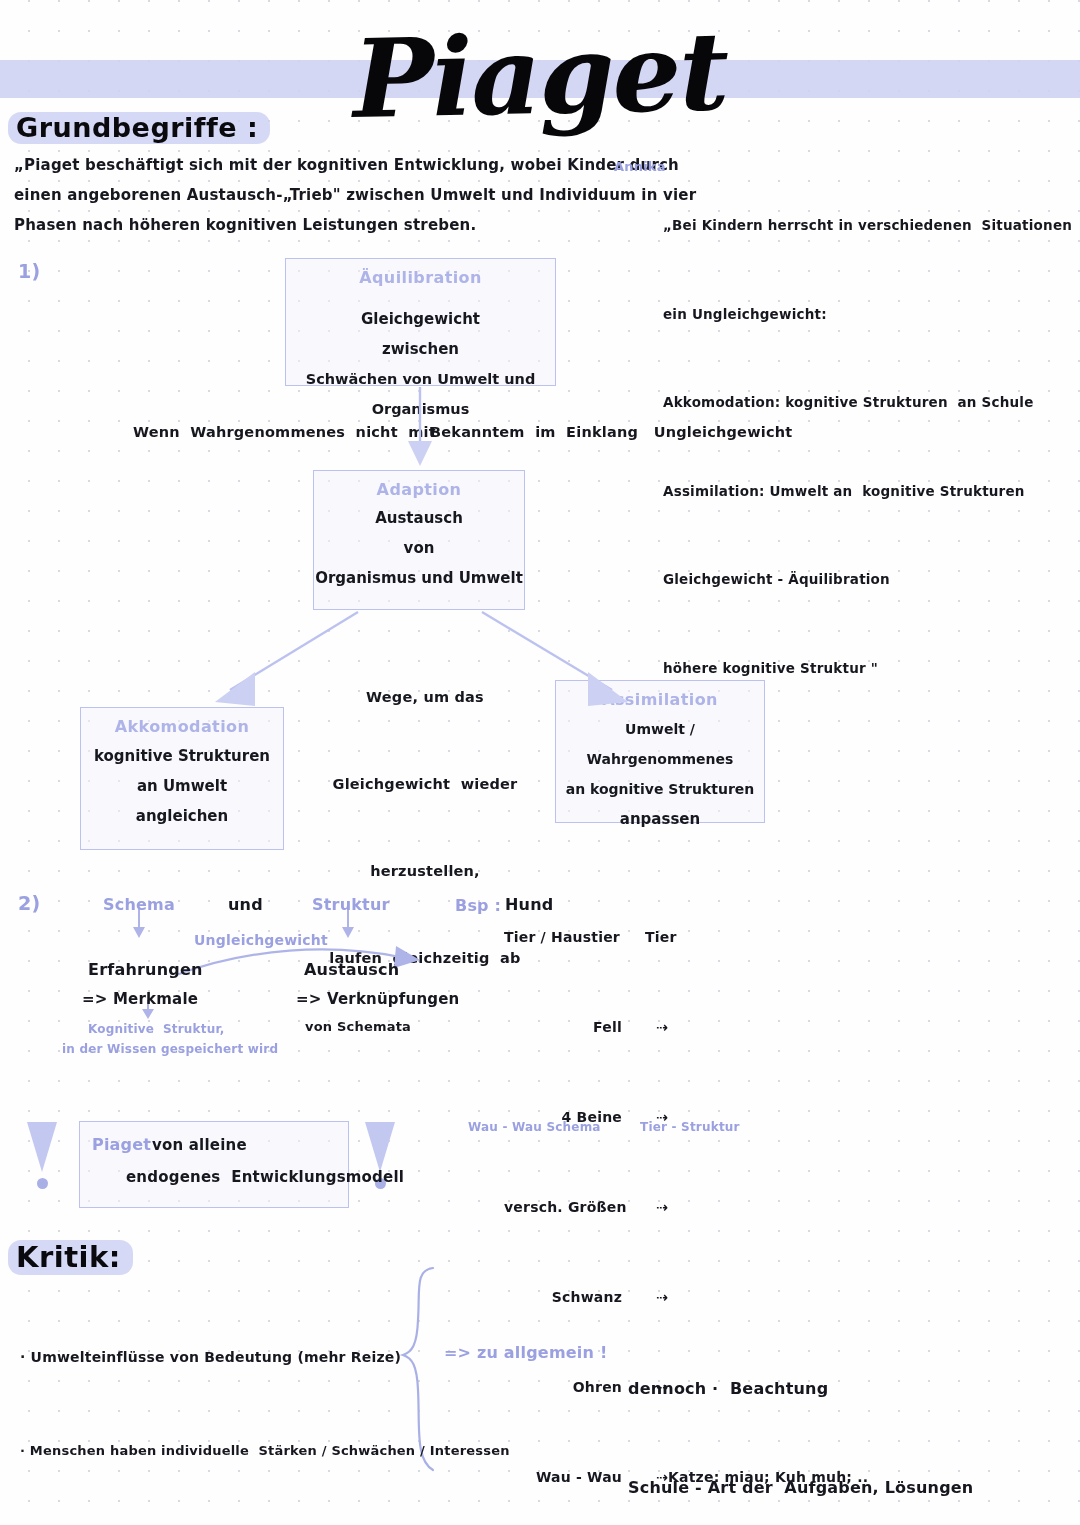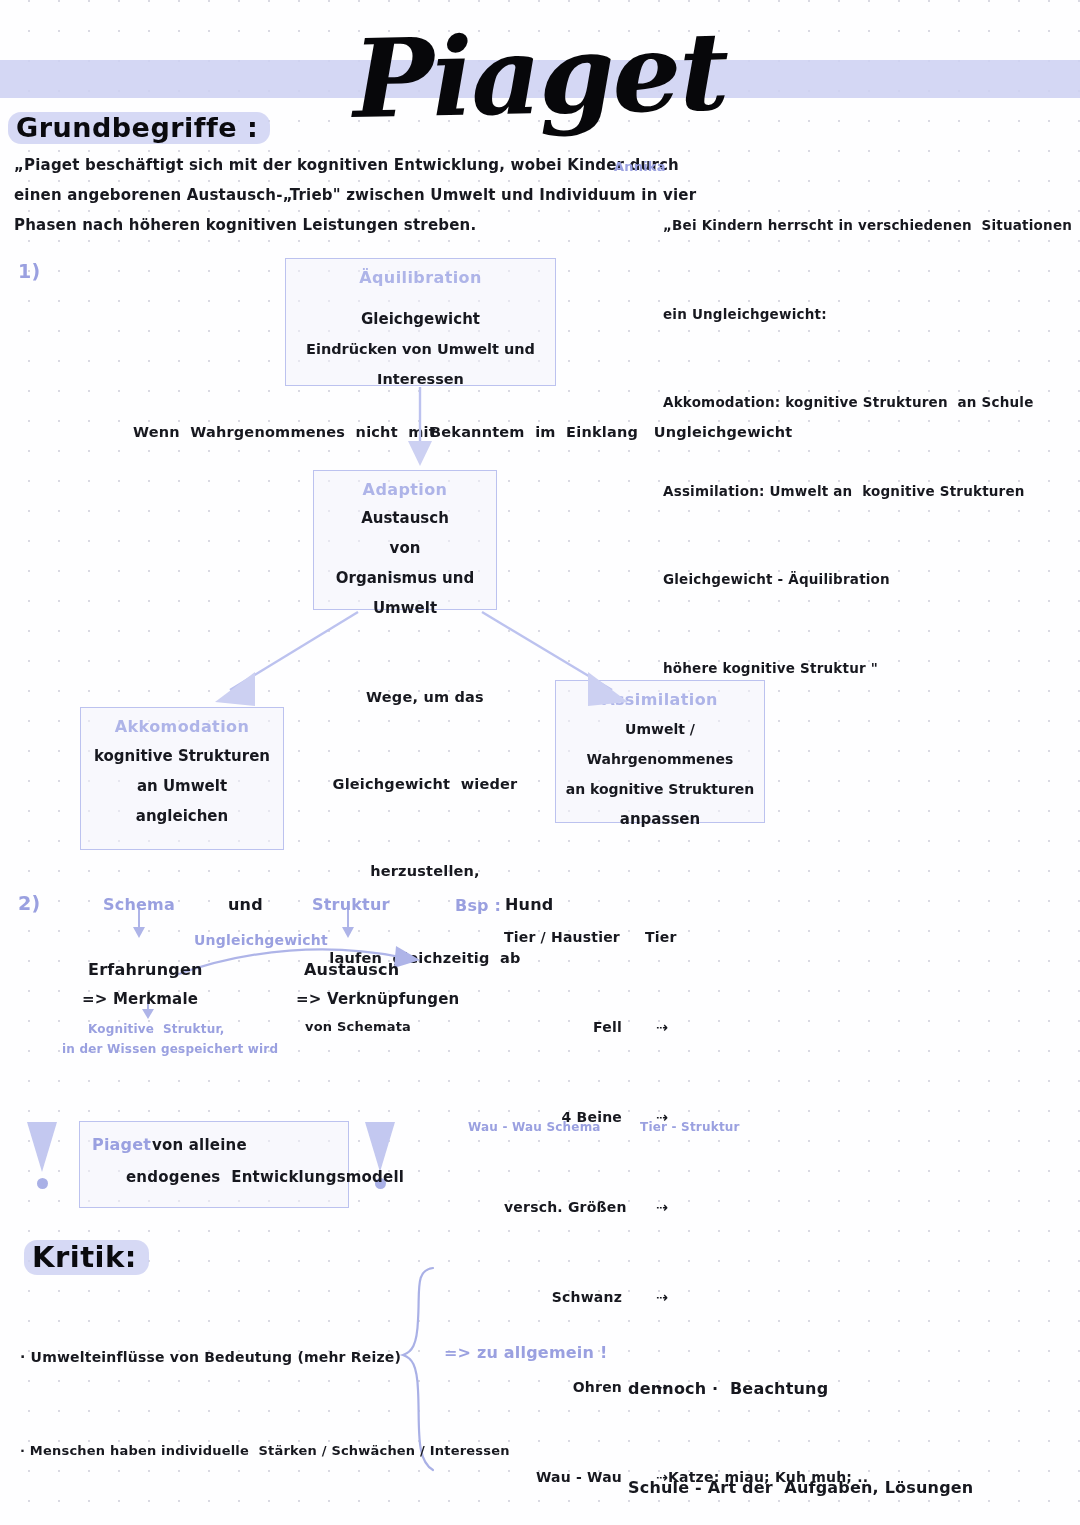--- a/index.html
+++ b/index.html
@@ -124,27 +124,28 @@
     <div>Assimilation: Umwelt an  kognitive Strukturen</div>
     <div>Gleichgewicht - Äquilibration</div>
     <div>höhere kognitive Struktur "</div>
   </div>
 
   <div class="hw pur" style="left:18px;top:256px;font-size:19px;">1)</div>
 
   <div class="box" style="left:285px;top:258px;width:271px;height:128px;">
     <div class="btitle">Äquilibration</div>
     <div class="bline" style="margin-top:17px;">Gleichgewicht</div>
-    <div class="bline" style="font-size:14.5px;">Eindrücken von Umwelt und Interessen</div>
+    <div class="bline">zwischen</div>
+    <div class="bline" style="font-size:14.5px;">Schwächen von Umwelt und Organismus</div>
   </div>
 
   <div class="hw" style="left:133px;top:417px;font-size:14.5px;">Wenn  Wahrgenommenes  nicht  mit</div>
   <div class="hw" style="left:430px;top:417px;font-size:14.5px;">Bekanntem  im  Einklang   Ungleichgewicht</div>
 
-  <div class="box" style="left:313px;top:470px;width:184px;height:140px;">
+  <div class="box" style="left:313px;top:470px;width:212px;height:140px;">
     <div class="btitle">Adaption</div>
     <div class="bline" style="margin-top:4px;">Austausch</div>
     <div class="bline">von</div>
     <div class="bline">Organismus  und  Umwelt</div>
   </div>
 
   <div class="lines hw center" style="left:325px;top:625px;width:200px;line-height:29px;font-size:14.5px;">
     <div>Wege, um das</div>
     <div>Gleichgewicht  wieder</div>
     <div>herzustellen,</div>
@@ -256,21 +257,21 @@
     <div class="tri"></div>
     <div class="dot"></div>
   </div>
 
   <div class="box" style="left:79px;top:1121px;width:270px;height:87px;">
     <div class="hw pur" style="left:12px;top:8px;position:absolute;font-size:16px;">Piaget</div>
     <div class="hw" style="left:72px;top:8px;position:absolute;font-size:15px;">von alleine</div>
     <div class="hw" style="left:46px;top:40px;position:absolute;font-size:15px;">endogenes  Entwicklungsmodell</div>
   </div>
 
-  <div class="head" style="left:28px;top:1238px;font-size:29px;">
+  <div class="head" style="left:12px;top:1238px;font-size:29px;">
     <span class="hl">Kritik:</span>
   </div>
 
   <div class="lines hw" style="left:20px;top:1280px;line-height:31px;font-size:14px;">
     <div>· Umwelteinflüsse von Bedeutung (mehr Reize)</div>
     <div style="font-size:13px;">· Menschen haben individuelle  Stärken / Schwächen / Interessen</div>
     
     
     
     

